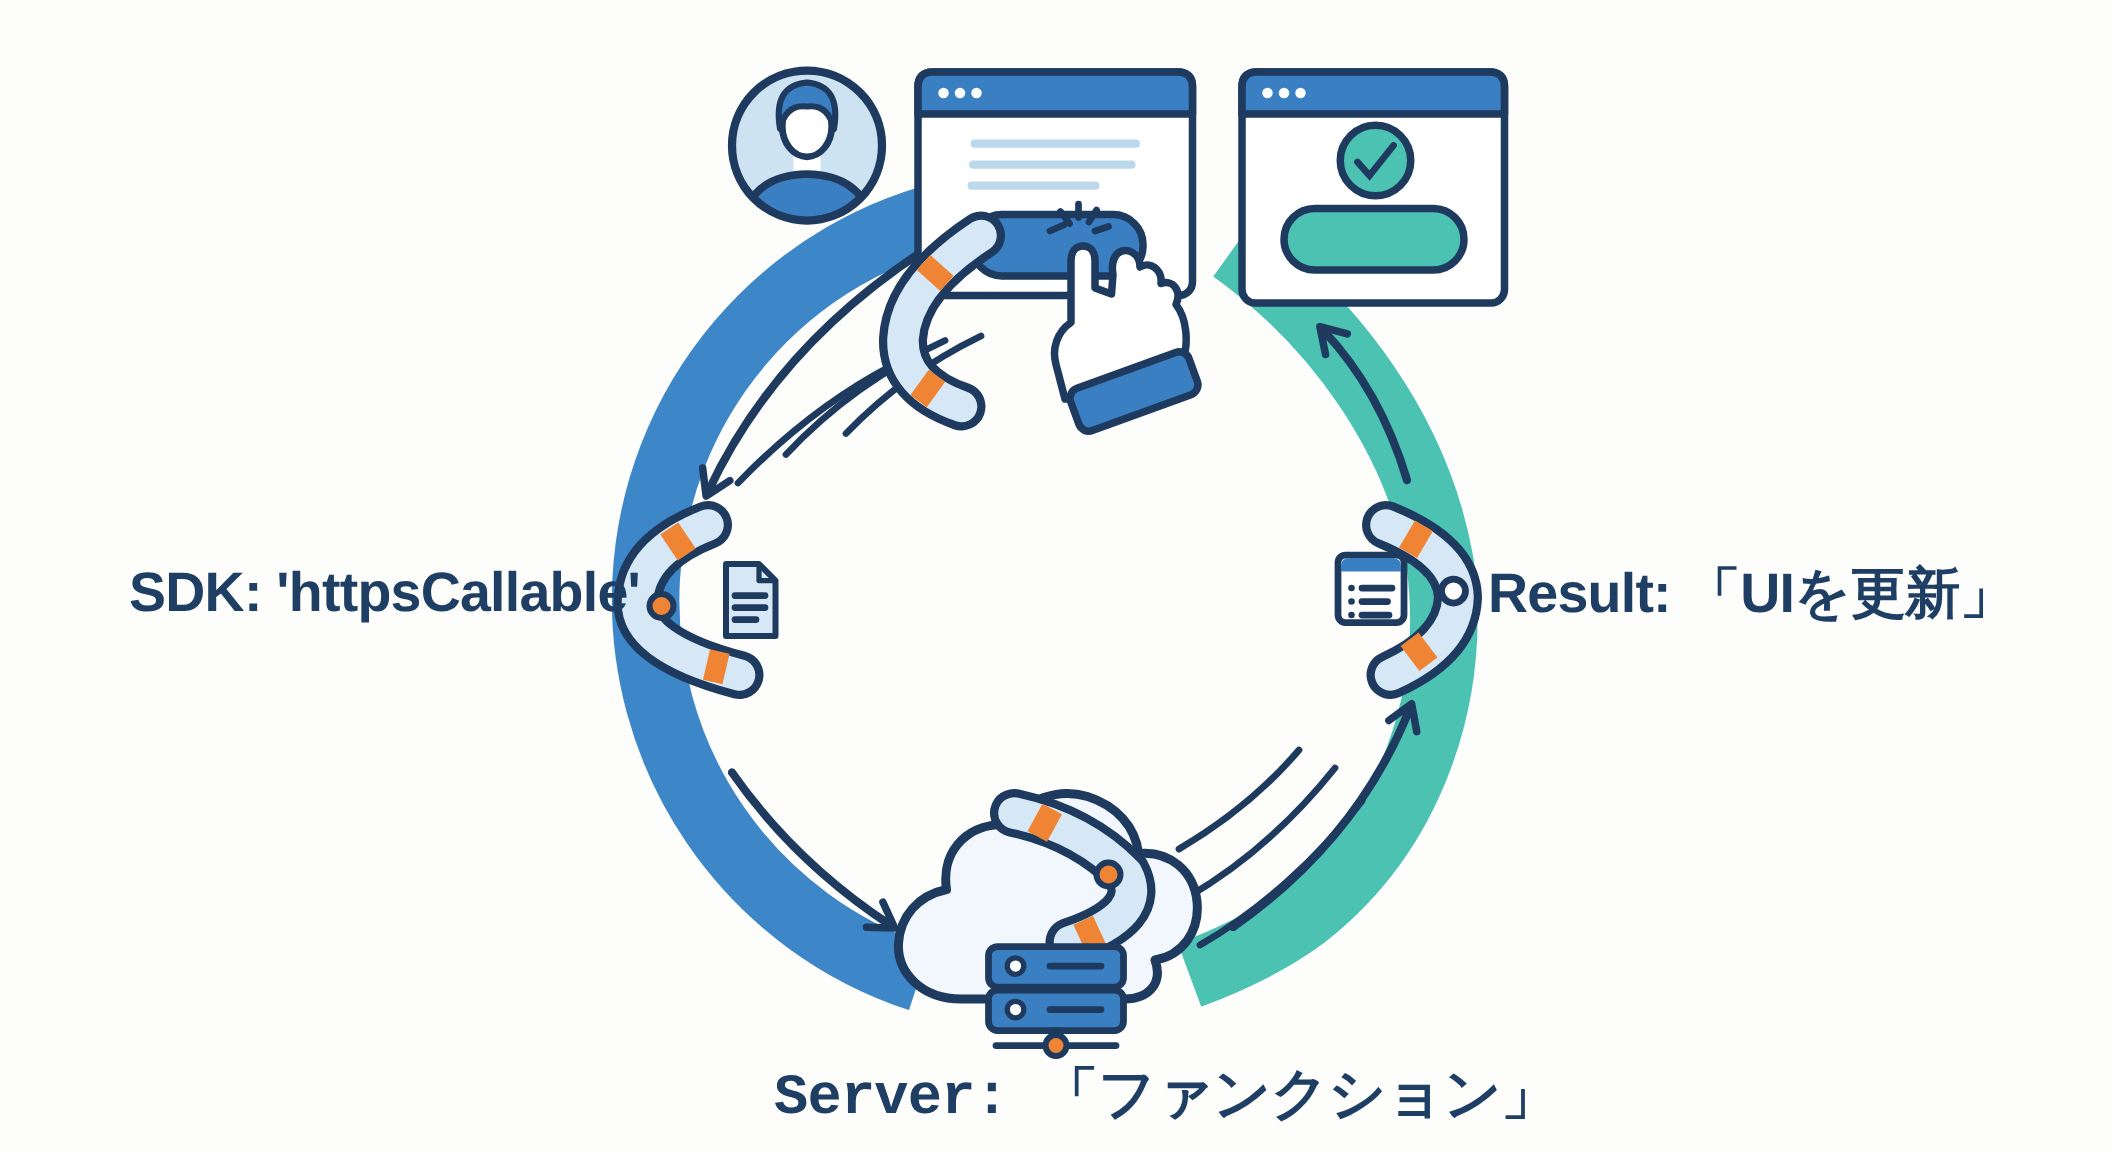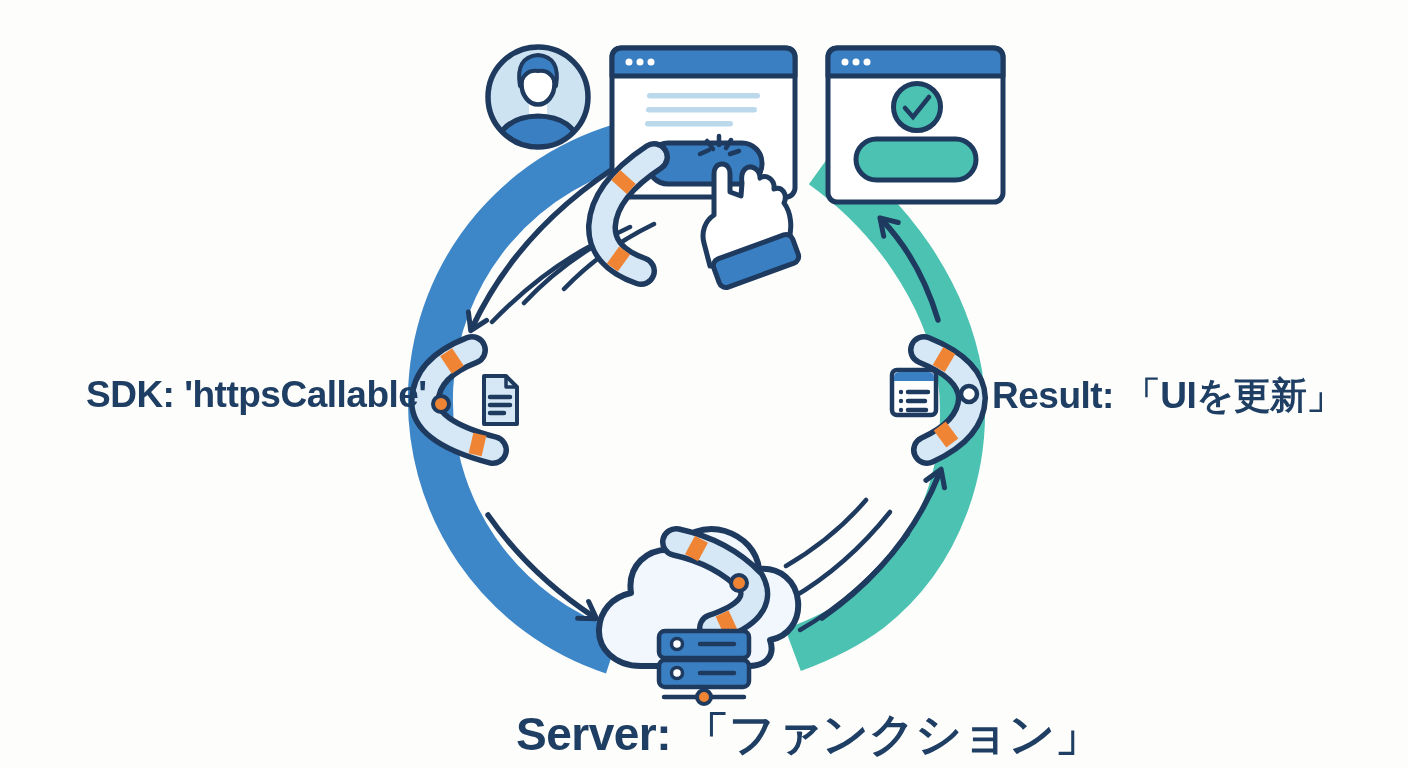--- a/index.html
+++ b/index.html
@@ -3,21 +3,21 @@
 <meta charset="utf-8">
 <title>Flow Diagram</title>
 <style>
   html,body{margin:0;padding:0;}
   body{width:1408px;height:768px;overflow:hidden;background:#fdfdfb;}
   .stage{position:relative;width:1408px;height:596px;font-family:"Liberation Sans","DejaVu Sans",sans-serif;}
   .stage svg{position:absolute;left:0;top:0;}
   .label{position:absolute;font-weight:bold;color:var(--label-navy,#1e3e63);white-space:nowrap;letter-spacing:-0.5px;}
   .label-sdk{left:86px;top:374px;font-size:37px;}
   .label-result{left:992px;top:371px;font-size:37px;}
-  .label-server{left:516px;top:704px;font-size:46px;}
+  .label-server{left:516px;top:704px;font-size:38px;font-family:Liberation Mono, monospace;}
 
   .band-blue{stroke:var(--blue,#3d86c8);stroke-width:45;fill:none;}
   .band-teal{stroke:var(--teal,#4cc2b2);stroke-width:45;fill:none;}
   .arrow{stroke:var(--navy,#1e3a5f);stroke-width:5.5;fill:none;stroke-linecap:round;}
   .ah{stroke:var(--navy,#1e3a5f);fill:none;stroke-linecap:round;stroke-linejoin:round;}
   .sline{stroke:var(--navy,#1e3a5f);stroke-width:4.5;fill:none;stroke-linecap:round;}
   .win{fill:#ffffff;stroke:var(--navy,#1e3a5f);stroke-width:5;}
   .bar{fill:var(--ui-blue,#3a7fc2);stroke:var(--navy,#1e3a5f);stroke-width:5;stroke-linejoin:round;}
   .dot{fill:#ffffff;}
   .cline{fill:var(--line-blue,#bcd9ec);}

